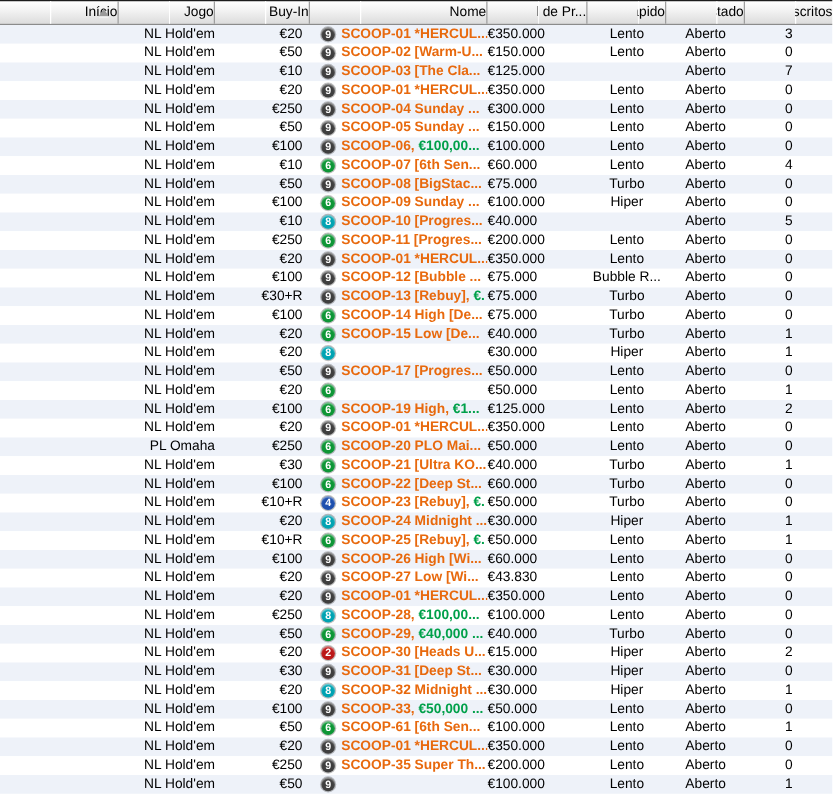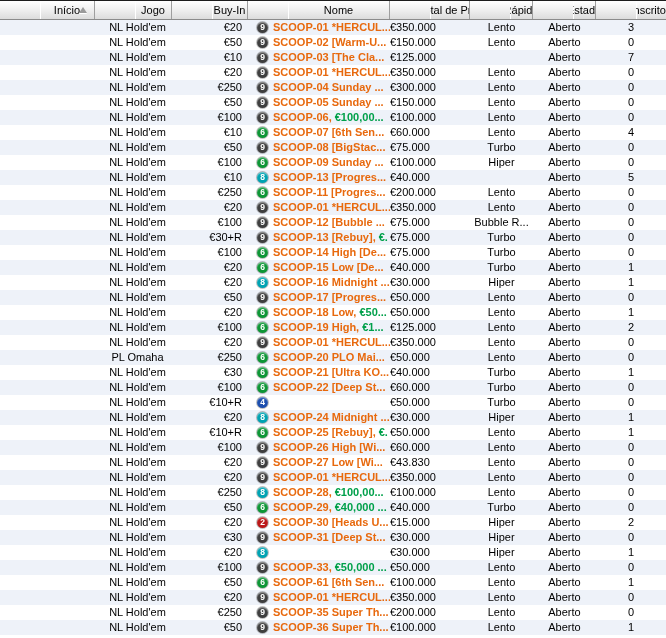--- a/index.html
+++ b/index.html
@@ -13,21 +13,21 @@
   
   .header{
     display:grid;
     grid-template-columns:95px 77px 76px 142px 80px 63px 63px 70px;
     height:20px;box-sizing:border-box;
     background:linear-gradient(#ffffff 0%,#f1f1f1 45%,#dcdcdc 100%);
     border-top:1px solid #1c1c1c;
     border-bottom:1px solid #8b8b8b;
   }
   .hcell{
-    position:relative;display:flex;align-items:center;justify-content:center;
+    position:relative;display:flex;align-items:center;justify-content:flex-end;
     box-sizing:border-box;border-right:1px solid #9e9e9e;
     box-shadow:inset 1px 0 0 #ffffff;
     white-space:nowrap;overflow:hidden;cursor:default;
     user-select:none;
     margin-left:40px;
   }
   .hcell:last-child{border-right:none;}
   .sort-arrow{
     position:absolute;right:7px;top:6px;width:0;height:0;
     border-left:4px solid transparent;border-right:4px solid transparent;
@@ -38,21 +38,21 @@
   
   .tbody{position:relative;}
   .row{
     display:grid;
     grid-template-columns:95px 77px 76px 142px 80px 63px 63px 70px;
     height:15px;line-height:15px;background:#ffffff;
   }
   .row.alt{background:#eef2f9;}
   .c{white-space:pre;overflow:hidden;box-sizing:border-box;}
   .c.inicio{position:relative;text-align:right;padding-right:8px;}
-  .c.jogo{text-align:center;padding-left:8px;}
+  .c.jogo{text-align:right;padding-left:8px;}
   .c.buyin{text-align:right;padding-right:6px;}
   .c.nome{display:flex;align-items:center;padding-left:9px;}
   .c.total{text-align:left;padding-right:8px;}
   .c.rapido{text-align:center;}
   .c.estado{text-align:center;}
   .c.inscritos{text-align:center;}
 
   .licon{
     position:absolute;left:3px;top:1px;width:13px;height:13px;
   }
@@ -304,21 +304,21 @@
       <span class="licon">
         
         
       </span>
       
     </div>
     <div class="c jogo">NL Hold'em</div>
     <div class="c buyin">€10</div>
     <div class="c nome">
       <span class="badge" style="background: rgb(0, 163, 178);">8</span>
-      <span class="tname"><span class="orange">SCOOP-13 [Progres...</span><span class="green"></span></span>
+      <span class="tname"><span class="orange">SCOOP-10 [Progres...</span><span class="green"></span></span>
     </div>
     <div class="c total">€40.000</div>
     <div class="c rapido"></div>
     <div class="c estado">Aberto</div>
     <div class="c inscritos">5</div>
   </div>
 
   <div class="row">
     <div class="c inicio">
       <span class="licon">
@@ -444,21 +444,20 @@
       <span class="licon">
         
         
       </span>
       
     </div>
     <div class="c jogo">NL Hold'em</div>
     <div class="c buyin">€20</div>
     <div class="c nome">
       <span class="badge" style="background: rgb(0, 163, 178);">8</span>
-      <span class="tname"><span class="orange">SCOOP-16 Midnight ...</span><span class="green"></span></span>
     </div>
     <div class="c total">€30.000</div>
     <div class="c rapido">Hiper</div>
     <div class="c estado">Aberto</div>
     <div class="c inscritos">1</div>
   </div>
 
   <div class="row alt">
     <div class="c inicio">
       <span class="licon">
@@ -484,21 +483,20 @@
       <span class="licon">
         
         
       </span>
       
     </div>
     <div class="c jogo">NL Hold'em</div>
     <div class="c buyin">€20</div>
     <div class="c nome">
       <span class="badge" style="background: rgb(14, 150, 54);">6</span>
-      <span class="tname"><span class="orange">SCOOP-18 Low, </span><span class="green">€50...</span></span>
     </div>
     <div class="c total">€50.000</div>
     <div class="c rapido">Lento</div>
     <div class="c estado">Aberto</div>
     <div class="c inscritos">1</div>
   </div>
 
   <div class="row alt">
     <div class="c inicio">
       <span class="licon">
@@ -604,20 +602,21 @@
       <span class="licon">
         
         
       </span>
       
     </div>
     <div class="c jogo">NL Hold'em</div>
     <div class="c buyin">€10+R</div>
     <div class="c nome">
       <span class="badge" style="background: rgb(29, 79, 174);">4</span>
+      <span class="tname"><span class="orange">SCOOP-23 [Rebuy], </span><span class="green">€.</span></span>
     </div>
     <div class="c total">€50.000</div>
     <div class="c rapido">Turbo</div>
     <div class="c estado">Aberto</div>
     <div class="c inscritos">0</div>
   </div>
 
   <div class="row alt">
     <div class="c inicio">
       <span class="licon">
@@ -803,20 +802,21 @@
       <span class="licon">
         
         
       </span>
       
     </div>
     <div class="c jogo">NL Hold'em</div>
     <div class="c buyin">€20</div>
     <div class="c nome">
       <span class="badge" style="background: rgb(0, 163, 178);">8</span>
+      <span class="tname"><span class="orange">SCOOP-32 Midnight ...</span><span class="green"></span></span>
     </div>
     <div class="c total">€30.000</div>
     <div class="c rapido">Hiper</div>
     <div class="c estado">Aberto</div>
     <div class="c inscritos">1</div>
   </div>
 
   <div class="row alt">
     <div class="c inicio">
       <span class="licon">
@@ -902,21 +902,20 @@
       <span class="licon">
         
         
       </span>
       
     </div>
     <div class="c jogo">NL Hold'em</div>
     <div class="c buyin">€50</div>
     <div class="c nome">
       <span class="badge" style="background: rgb(63, 63, 63);">9</span>
-      <span class="tname"><span class="orange">SCOOP-36 Super Th...</span><span class="green"></span></span>
     </div>
     <div class="c total">€100.000</div>
     <div class="c rapido">Lento</div>
     <div class="c estado">Aberto</div>
     <div class="c inscritos">1</div>
   </div>
 </div>
 </div>
 
 </body></html>

